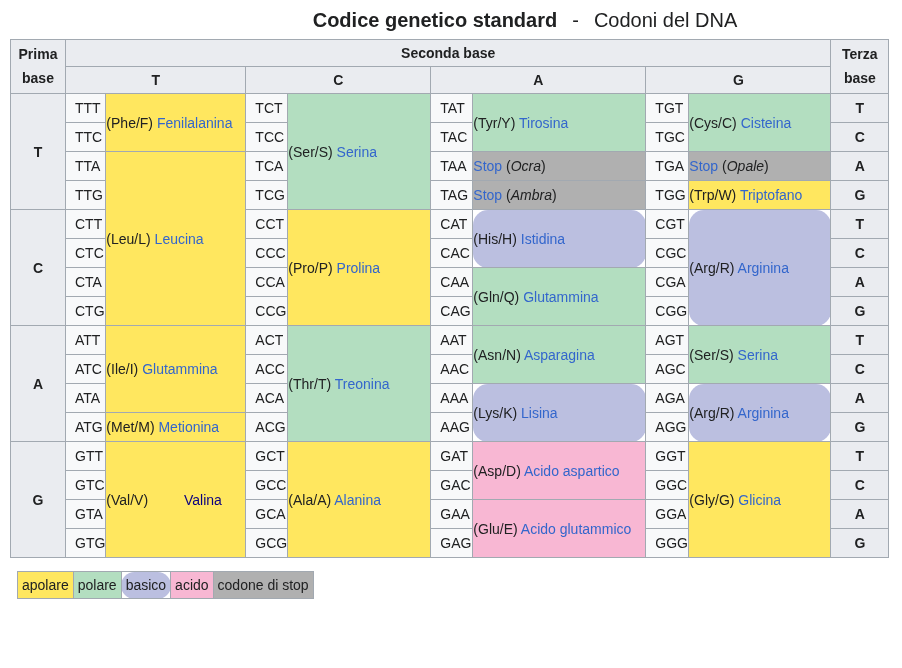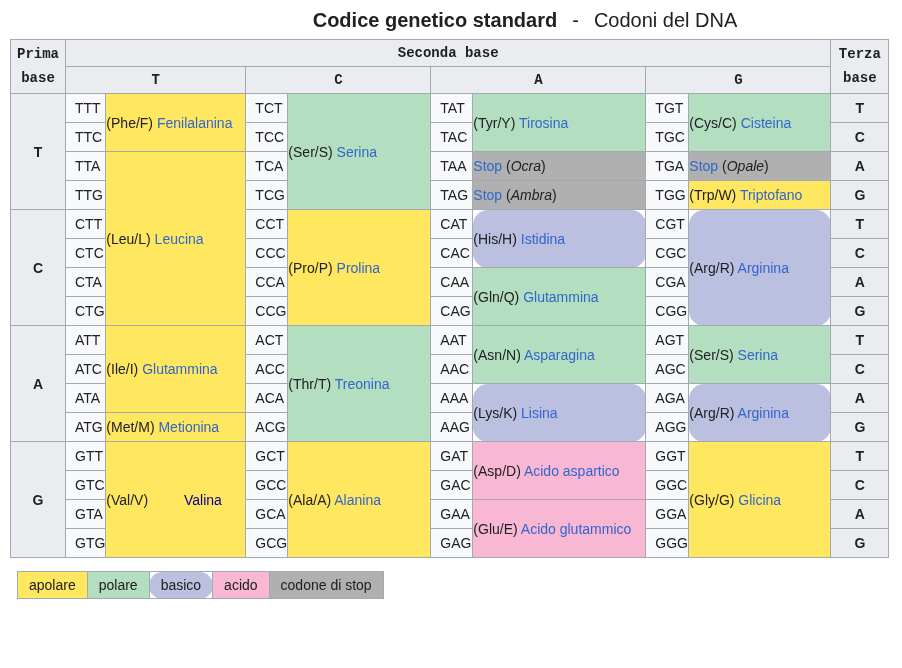--- a/index.html
+++ b/index.html
@@ -14,39 +14,39 @@
     font-family:"Liberation Sans",sans-serif;font-size:14px;overflow:hidden;
   }
   
   .caption{width:754px;margin:9px 0 7px 148px;text-align:center;font-size:20px;white-space:nowrap;}
   .t-main{font-weight:bold;}
   .t-sep{display:inline-block;margin:0 15px;}
   .t-sub{font-weight:normal;}
   
   table.gc{border-collapse:collapse;margin-left:10px;table-layout:fixed;}
   .gc th,.gc td{border:1px solid var(--border);font-size:14px;padding:0;}
-  .gc thead th{background:var(--header-bg);font-weight:bold;height:27px;font-family:Liberation Mono, monospace;}
+  .gc thead th{background:var(--header-bg);font-weight:bold;height:27px;}
   .gc th.corner,.gc th.terza{line-height:1.7;}
   .gc tbody tr{height:29px;}
   .gc th.fb,.gc th.tb{background:var(--header-bg);font-weight:bold;text-align:center;}
   .gc td.codon{background:var(--cell-bg);padding-left:9px;text-align:left;white-space:nowrap;}
   .gc td.amino{text-align:left;white-space:nowrap;overflow:hidden;}
   .apolare{background:var(--apolare);}
   .polare{background:var(--polare);}
   .basico{background:var(--basico);border-radius:15px;}
   .acido{background:var(--acido);}
   .stop{background:var(--stop);}
   .wlink{color:var(--link);cursor:pointer;}
   .wlink.visited{color:var(--visited);margin-left:32px;}
   .note{font-style:italic;margin-top:19px;}
   
   .legend{display:inline-block;margin:13px 0 0 17px;}
   .legend-title{font-weight:bold;font-size:14px;text-align:center;margin-bottom:8px;}
   table.lg{border-collapse:collapse;}
-  .lg td{border:1px solid var(--border);font-size:14px;padding:5px 11px;white-space:nowrap;text-align:center;}
+  .lg td{border:1px solid var(--border);font-size:14px;padding:5px 4px;white-space:nowrap;text-align:center;}
 </style>
 </head>
 <body>
 
 
 
 <div class="caption">
   <span class="t-main">Codice genetico standard</span><span class="t-sep">-</span><span class="t-sub">Codoni del DNA</span>
 </div>
 

